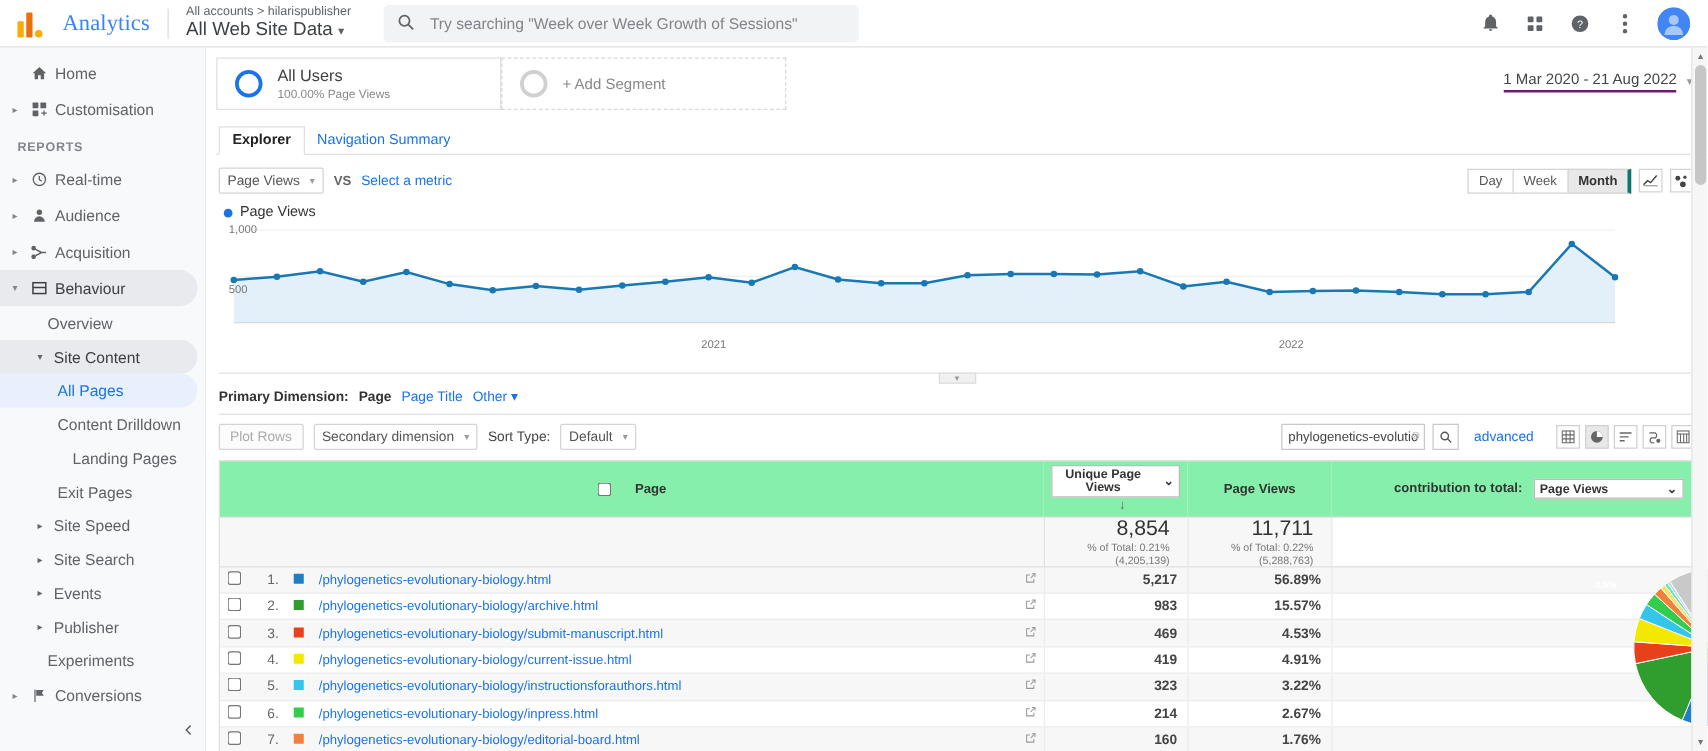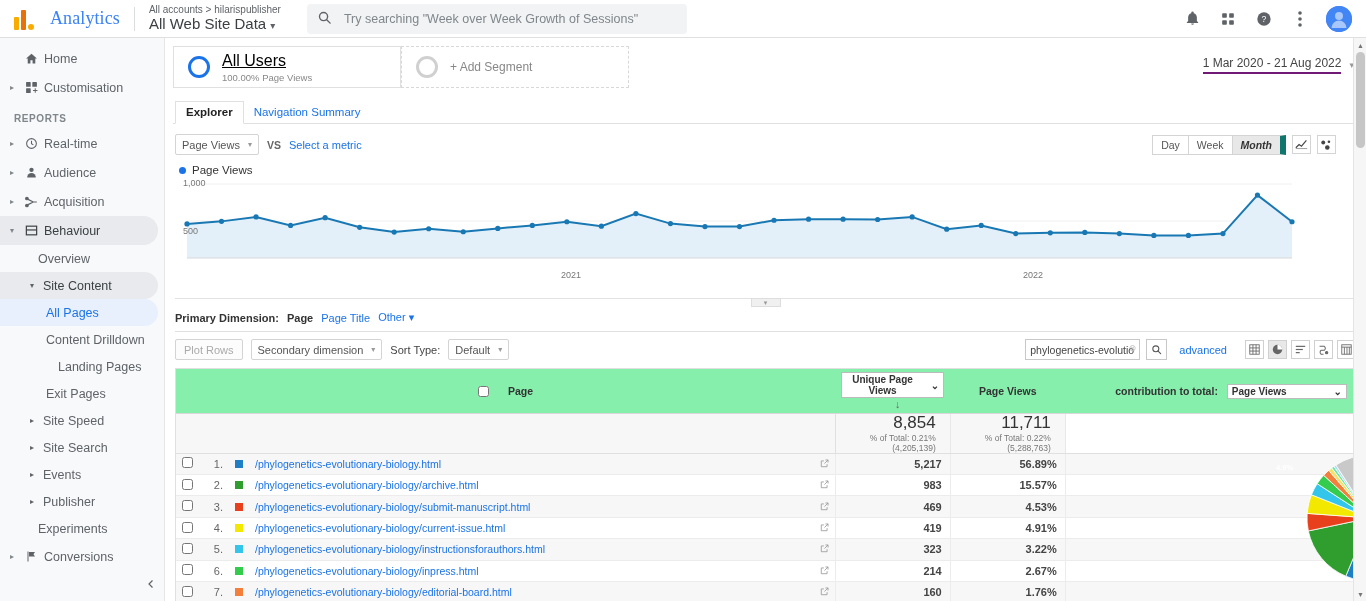--- a/index.html
+++ b/index.html
@@ -98,21 +98,21 @@
   .main { flex:1; position:relative; overflow:hidden; background:#fff; }
 
   
   .segment-row { display:flex; padding: 8px 10px 0 8px; align-items:flex-start; }
   .segment-box {
     width: 228px; height: 42px; border:1px solid #e0e0e0; background:#fff;
     display:flex; align-items:center; padding-left: 14px; gap: 12px;
   }
   .seg-ring { width:22px;height:22px;border-radius:50%; border:3px solid #1a73e8; flex:none;}
   .seg-ring.grey { border-color:#d0d0d0; }
-  .seg-title { font-size:16px; color:#000000;text-decoration:underline; }
+  .seg-title { font-size:13px; color:#404040; }
   .seg-sub { font-size:9.5px; color:#888; margin-top:2px;}
   .segment-add {
     width: 228px; height:42px; border:1px dashed #d8d8d8;
     display:flex; align-items:center; padding-left:14px; gap:12px; color:#888; cursor:pointer;
   }
   .date-range {
     margin-left:auto; display:flex; align-items:center; gap:8px; padding-top: 10px; padding-right: 2px;
   }
   .date-text { font-size:12px; color:#444; border-bottom:2px solid #701a75; padding-bottom:2px; cursor:pointer;}
   .date-caret { color:#999; font-size:9px; }
@@ -128,29 +128,29 @@
   
   .metric-row { display:flex; align-items:center; padding: 10px 10px 0 10px; }
   .btn-sel {
     border:1px solid #d4d4d4; background:#fff; border-radius:2px;
     height: 21px; font-size:11px; color:#555; padding: 0 6px;
     display:inline-flex; align-items:center; gap:8px; cursor:pointer;
   }
   .btn-sel .caret { color:#999; font-size:8px; }
   .vs-label { font-size:10.5px; color:#666; margin: 0 8px; font-weight:bold; }
   .link { color:#1a73e8; cursor:pointer; font-size:11px; }
-  .gran-group { margin-left:auto; display:flex; align-items:center; gap:6px; padding-right:20px;}
+  .gran-group { margin-left:auto; display:flex; align-items:center; gap:6px; padding-right:1px;}
   .gran {
     border:1px solid #d4d4d4; background:#fff; font-size:10.5px;
     padding: 3px 8px; color:#555; cursor:pointer;
   }
   .gran.sel { background:#e8e8e8; font-weight:bold; color:#333; }
   .gran-set { display:flex; }
   .gran-set .gran { border-right:none; }
-  .gran-set .gran:last-child { border-right:6px solid #0f766e;font-style:italic; }
+  .gran-set .gran:last-child { border-right:3px solid #0f766e; }
   .chart-type-btn {
     border:1px solid #d4d4d4; background:#fff; width:19px;height:19px;
     display:flex;align-items:center;justify-content:center; cursor:pointer;
   }
 
   
   .legend { display:flex; align-items:center; gap:6px; padding: 9px 0 0 14px; font-size:11.5px; color:#333;}
   .legend .dot { width:7px;height:7px;border-radius:50%;background:#1a73e8; }
 
   

